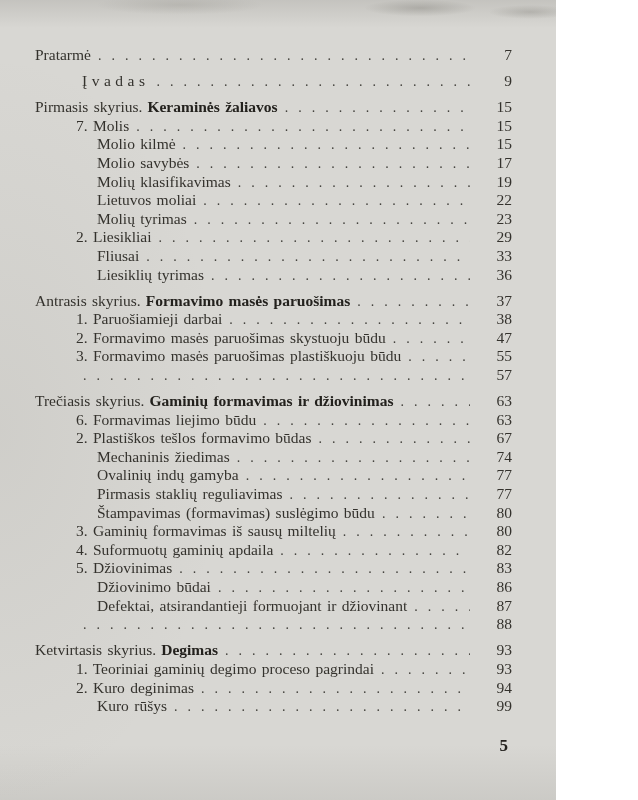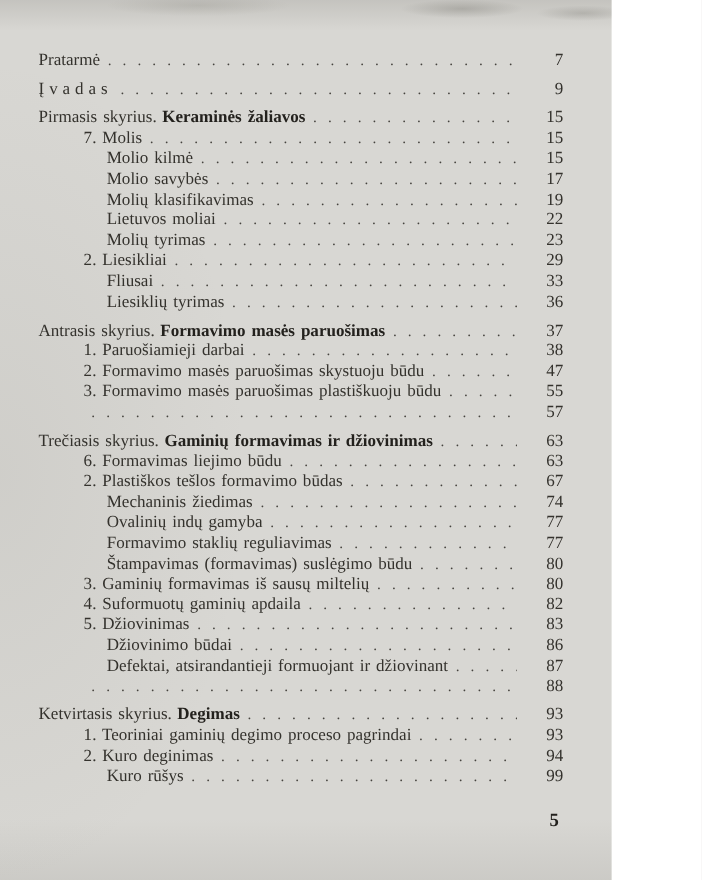--- a/index.html
+++ b/index.html
@@ -31,21 +31,21 @@
     display:flex;
     align-items:baseline;
     line-height:17.6px;
     white-space:nowrap;
   }
   .toc-row.gap{ margin-top:7.5px; }
   .lvl-0{ padding-left:0; }
   .lvl-1{ padding-left:41px; }
   .lvl-2{ padding-left:62px; }
   .label{ white-space:pre; }
-  .label.spaced{ letter-spacing:4.5px; }
+  .label.spaced{ letter-spacing:4.5px;margin-left:47px; }
   .bold-part{ font-weight:700; color:#23211d; margin-left:5px; white-space:pre; }
   .dots{
     flex:1 1 auto;
     overflow:hidden;
     white-space:nowrap;
     margin:0 16px 0 7px;
     color:#45433e;
     letter-spacing:2.5px;
     font-size:14px;
   }
@@ -192,21 +192,21 @@
     <span class="dots">. . . . . . . . . . . . . . . . . . . . . . . . . . . . . . . . . . . . . . . . . . . . . . . . . . . . . . . . . . . . </span>
     <span class="pg">74</span>
   </div>
       <div class="toc-row lvl-2">
     <span class="label">Ovalinių indų gamyba</span>
 
     <span class="dots">. . . . . . . . . . . . . . . . . . . . . . . . . . . . . . . . . . . . . . . . . . . . . . . . . . . . . . . . . . . . </span>
     <span class="pg">77</span>
   </div>
       <div class="toc-row lvl-2">
-    <span class="label">Formavimo staklių reguliavimas</span>
+    <span class="label">Pirmasis staklių reguliavimas</span>
 
     <span class="dots">. . . . . . . . . . . . . . . . . . . . . . . . . . . . . . . . . . . . . . . . . . . . . . . . . . . . . . . . . . . . </span>
     <span class="pg">77</span>
   </div>
       <div class="toc-row lvl-2">
     <span class="label">Štampavimas (formavimas) suslėgimo būdu</span>
 
     <span class="dots">. . . . . . . . . . . . . . . . . . . . . . . . . . . . . . . . . . . . . . . . . . . . . . . . . . . . . . . . . . . . </span>
     <span class="pg">80</span>
   </div>

